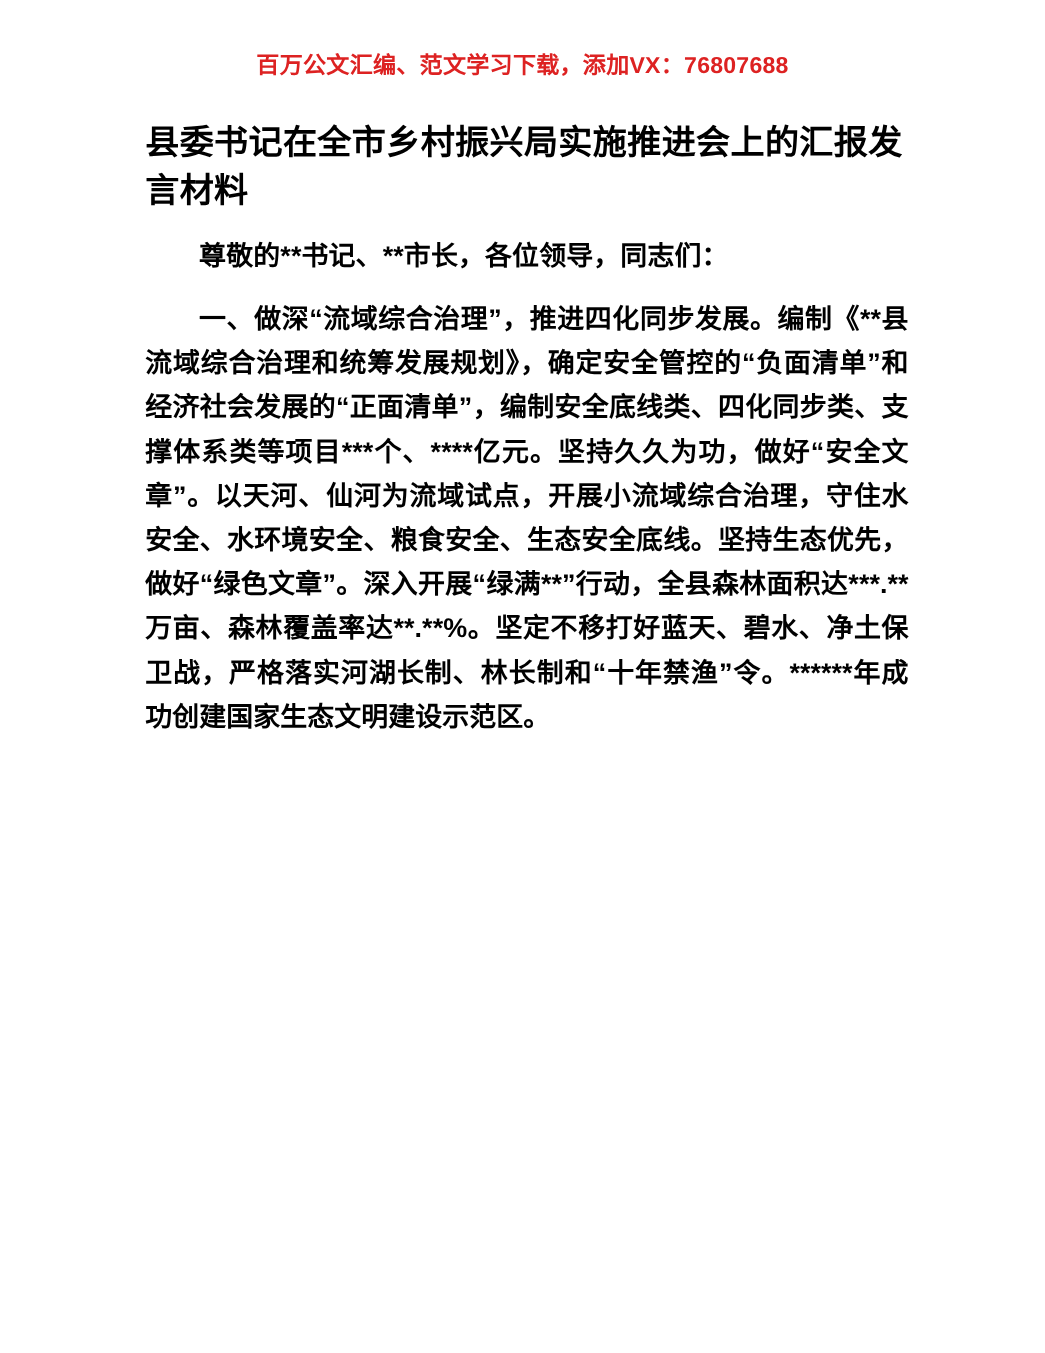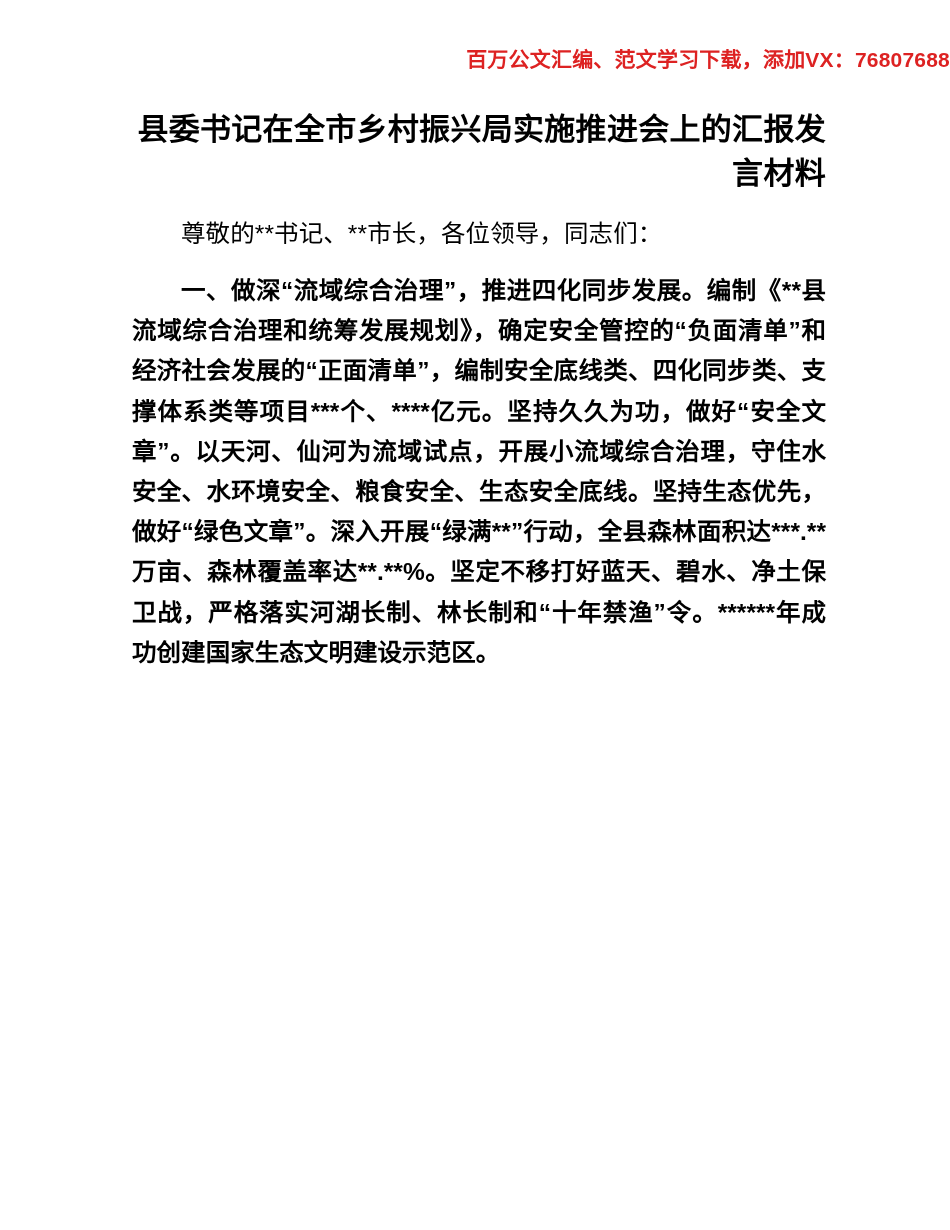--- a/index.html
+++ b/index.html
@@ -23,50 +23,50 @@
     overflow: hidden;
     box-sizing: border-box;
   }
 
   
   .promo-banner {
     position: absolute;
     top: 47px;
     left: 0;
     width: 950px;
-    text-align: right;
+    text-align: center;
     color: #dd2222;
     font-size: 21px;
     font-weight: 700;
     letter-spacing: 0.2px;
     line-height: 1.25;
     white-space: nowrap;
   }
 
   
   .doc {
     position: absolute;
     top: 108px;
     left: 132px;
     width: 694px;
   }
 
   .doc-title {
     font-size: 31px;
     font-weight: 700;
     line-height: 44px;
-    text-align: right;
+    text-align: left;
     letter-spacing: 0.3px;
     margin: 0 0 18px 0;
     word-break: break-all;
   }
 
   .salutation {
     font-size: 24.5px;
-    font-weight: 400;
+    font-weight: 700;
     line-height: 40px;
     margin: 0 0 16px 0;
     text-indent: 2em;
     letter-spacing: 0.1px;
   }
 
   .body-para {
     font-size: 24.5px;
     font-weight: 700;
     line-height: 40.2px;

